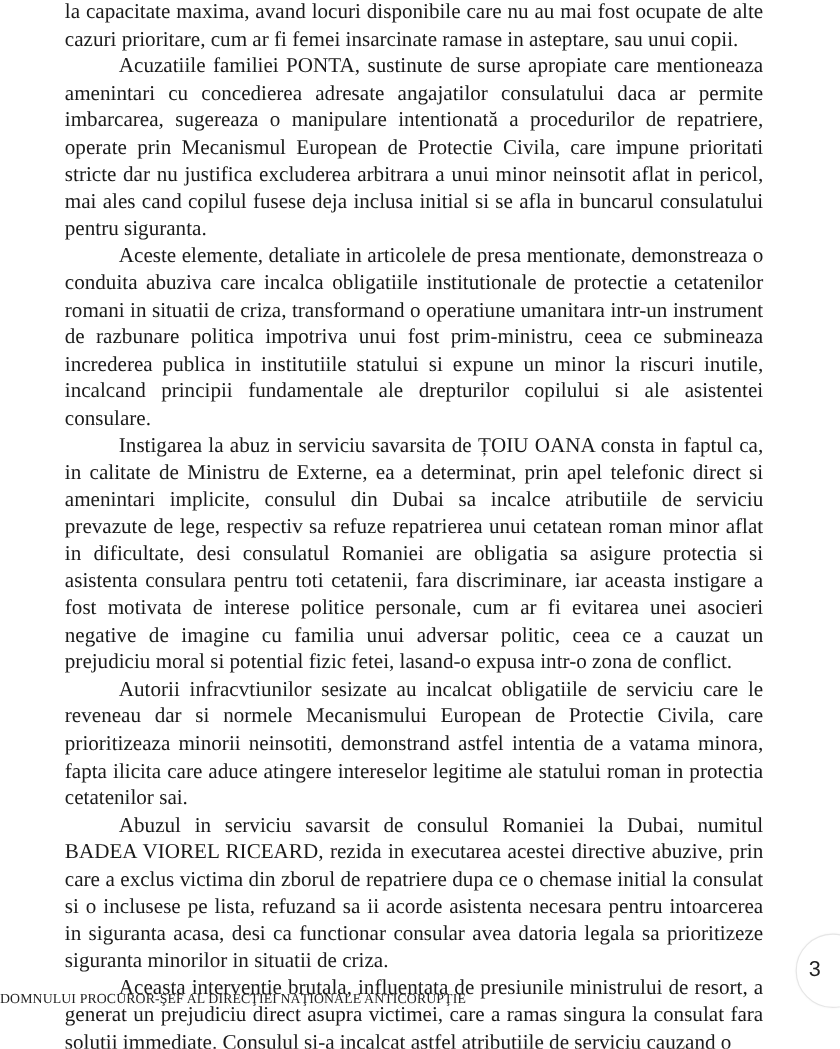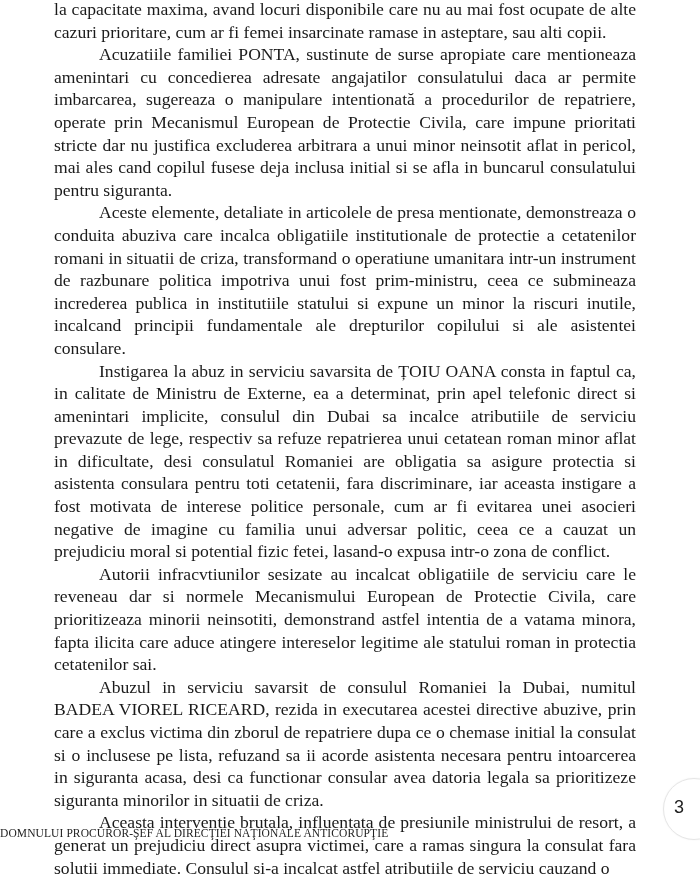--- a/index.html
+++ b/index.html
@@ -28,21 +28,21 @@
     }
     .page-badge span {
       position: absolute; left: 10px; top: 18px;
       font-family: "Liberation Sans", sans-serif; font-size: 18px; color: #222;
     }
   </style>
 </head>
 <body>
 
 <div class="page" id="page">
-    <p class="para noindent"><span>la capacitate maxima, avand locuri disponibile care nu au mai fost ocupate de alte cazuri prioritare, cum ar fi femei insarcinate ramase in asteptare, sau alti copii.</span></p>
+    <p class="para noindent"><span>la capacitate maxima, avand locuri disponibile care nu au mai fost ocupate de alte cazuri prioritare, cum ar fi femei insarcinate ramase in asteptare, sau unui copii.</span></p>
     <p class="para"><span>Acuzatiile familiei </span><b>PONTA</b><span>, sustinute de surse apropiate care mentioneaza amenintari cu concedierea adresate angajatilor consulatului daca ar permite imbarcarea, sugereaza o manipulare intentionată a procedurilor de repatriere, operate prin Mecanismul European de Protectie Civila, care impune prioritati stricte dar nu justifica excluderea arbitrara a unui minor neinsotit aflat in pericol, mai ales cand copilul fusese deja inclusa initial si se afla in buncarul consulatului pentru siguranta.</span></p>
     <p class="para"><span>Aceste elemente, detaliate in articolele de presa mentionate, demonstreaza o conduita abuziva care incalca obligatiile institutionale de protectie a cetatenilor romani in situatii de criza, transformand o operatiune umanitara intr-un instrument de razbunare politica impotriva unui fost prim-ministru, ceea ce submineaza increderea publica in institutiile statului si expune un minor la riscuri inutile, incalcand principii fundamentale ale drepturilor copilului si ale asistentei consulare.</span></p>
     <p class="para"><span>Instigarea la abuz in serviciu savarsita de </span><b>ȚOIU OANA</b><span> consta in faptul ca, in calitate de Ministru de Externe, ea a determinat, prin apel telefonic direct si amenintari implicite, consulul din Dubai sa incalce atributiile de serviciu prevazute de lege, respectiv sa refuze repatrierea unui cetatean roman minor aflat in dificultate, desi consulatul Romaniei are obligatia sa asigure protectia si asistenta consulara pentru toti cetatenii, fara discriminare, iar aceasta instigare a fost motivata de interese politice personale, cum ar fi evitarea unei asocieri negative de imagine cu familia unui adversar politic, ceea ce a cauzat un prejudiciu moral si potential fizic fetei, lasand-o expusa intr-o zona de conflict.</span></p>
     <p class="para"><span>Autorii infracvtiunilor sesizate au incalcat obligatiile de serviciu care le reveneau dar si normele Mecanismului European de Protectie Civila, care prioritizeaza minorii neinsotiti, demonstrand astfel intentia de a vatama minora, fapta ilicita care aduce atingere intereselor legitime ale statului roman in protectia cetatenilor sai.</span></p>
     <p class="para"><span>Abuzul in serviciu savarsit de consulul Romaniei la Dubai, numitul </span><b>BADEA VIOREL RICEARD,</b><span> rezida in executarea acestei directive abuzive, prin care a exclus victima din zborul de repatriere dupa ce o chemase initial la consulat si o inclusese pe lista, refuzand sa ii acorde asistenta necesara pentru intoarcerea in siguranta acasa, desi ca functionar consular avea datoria legala sa prioritizeze siguranta minorilor in situatii de criza.</span></p>
     <p class="para"><span>Aceasta interventie brutala, influentata de presiunile ministrului de resort, a generat un prejudiciu direct asupra victimei, care a ramas singura la consulat fara solutii immediate. Consulul si-a incalcat astfel atributiile de serviciu cauzand o</span></p>
   </div>
 
 <div class="footer">DOMNULUI PROCUROR-ŞEF AL DIRECŢIEI NAŢIONALE ANTICORUPŢIE</div>
 

